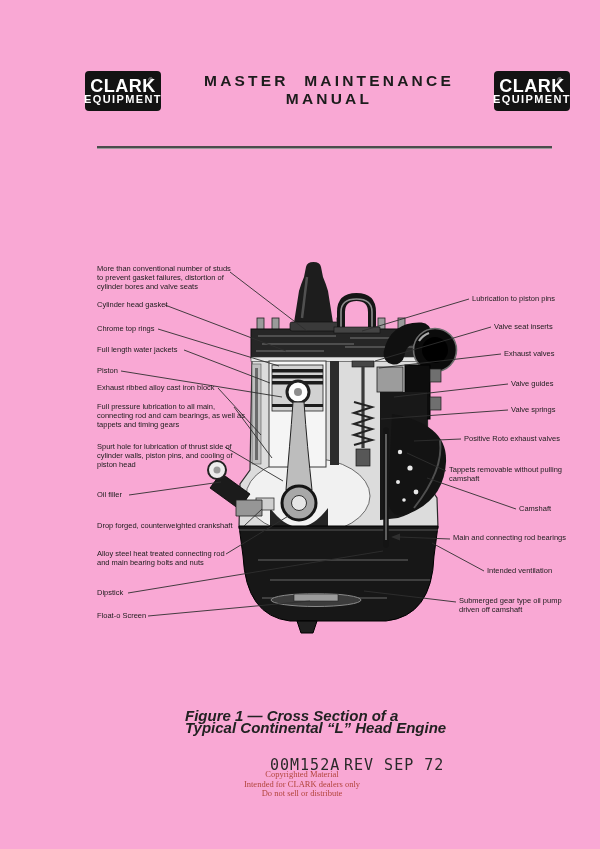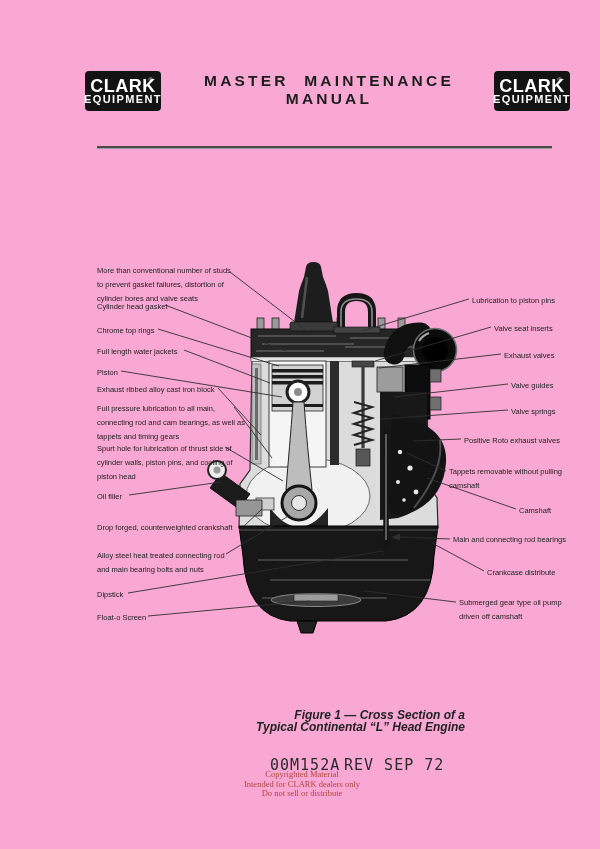--- a/index.html
+++ b/index.html
@@ -11,25 +11,25 @@
   .logo-left{left:85px;top:71px;}
   .logo-right{left:494px;top:71px;}
   .logo-brand{color:#fff;font-weight:700;font-size:18px;line-height:17px;letter-spacing:.5px;position:relative;}
   .logo-reg{color:#fff;font-size:6px;position:absolute;top:-2px;right:-7px;font-weight:400;}
   .logo-sub{color:#fff;font-weight:700;font-size:11px;line-height:9px;letter-spacing:1.4px;}
   .title{position:absolute;left:170px;top:72px;width:318px;text-align:center;
          font-size:15.5px;font-weight:700;letter-spacing:3.2px;word-spacing:8px;color:#1c1c1c;}
   .rule{position:absolute;left:97px;top:146px;width:455px;height:2px;background:#4c4c4c;
         border-bottom:1px solid #9a9a9a;}
   
-  .lbl{position:absolute;font-size:7.5px;line-height:14px;color:#1c1c1c;}
+  .lbl{position:absolute;font-size:7.5px;line-height:9px;color:#1c1c1c;}
   .fig-svg{position:absolute;left:0;top:0;}
   
-  .caption{position:absolute;left:185px;top:710px;width:280px;text-align:right;
-           font-size:12px;line-height:11.5px;font-weight:700;font-style:italic;color:#222;}
+  .caption{position:absolute;left:185px;top:710px;width:280px;text-align:left;
+           font-size:15px;line-height:11.5px;font-weight:700;font-style:italic;color:#222;}
   
   .stamp{position:absolute;top:756px;font-family:"DejaVu Sans Mono",monospace;font-weight:400;
          font-size:15px;letter-spacing:1px;color:#2a2a2a;}
   .stamp-part{left:270px;}
   .stamp-rev{left:344px;}
   .notice{position:absolute;left:202px;top:770px;width:200px;text-align:center;
           font-family:"Liberation Serif",serif;font-size:8.5px;line-height:9.5px;color:#b2453c;}
 </style>
 </head>
 <body>
@@ -186,21 +186,21 @@
 
   <div class="lbl" style="left:472px;top:294px;width:110px">Lubrication to piston pins</div>
   <div class="lbl" style="left:494px;top:322px;width:90px">Valve seat inserts</div>
   <div class="lbl" style="left:504px;top:349px;width:80px">Exhaust valves</div>
   <div class="lbl" style="left:511px;top:379px;width:70px">Valve guides</div>
   <div class="lbl" style="left:511px;top:405px;width:70px">Valve springs</div>
   <div class="lbl" style="left:464px;top:434px;width:120px">Positive Roto exhaust valves</div>
   <div class="lbl" style="left:449px;top:465px;width:132px">Tappets removable without pulling camshaft</div>
   <div class="lbl" style="left:519px;top:504px;width:60px">Camshaft</div>
   <div class="lbl" style="left:453px;top:533px;width:125px">Main and connecting rod bearings</div>
-  <div class="lbl" style="left:487px;top:566px;width:95px">Crankcase distribute</div>
+  <div class="lbl" style="left:487px;top:566px;width:95px">Intended ventilation</div>
   <div class="lbl" style="left:459px;top:596px;width:125px">Submerged gear type oil pump driven off camshaft</div>
 
   <div class="caption">
     <div>Figure 1 — Cross Section of a</div>
     <div>Typical Continental “L” Head Engine</div>
   </div>
 
   <div class="stamp stamp-part">00M152A</div>
   <div class="stamp stamp-rev">REV SEP 72</div>
 

